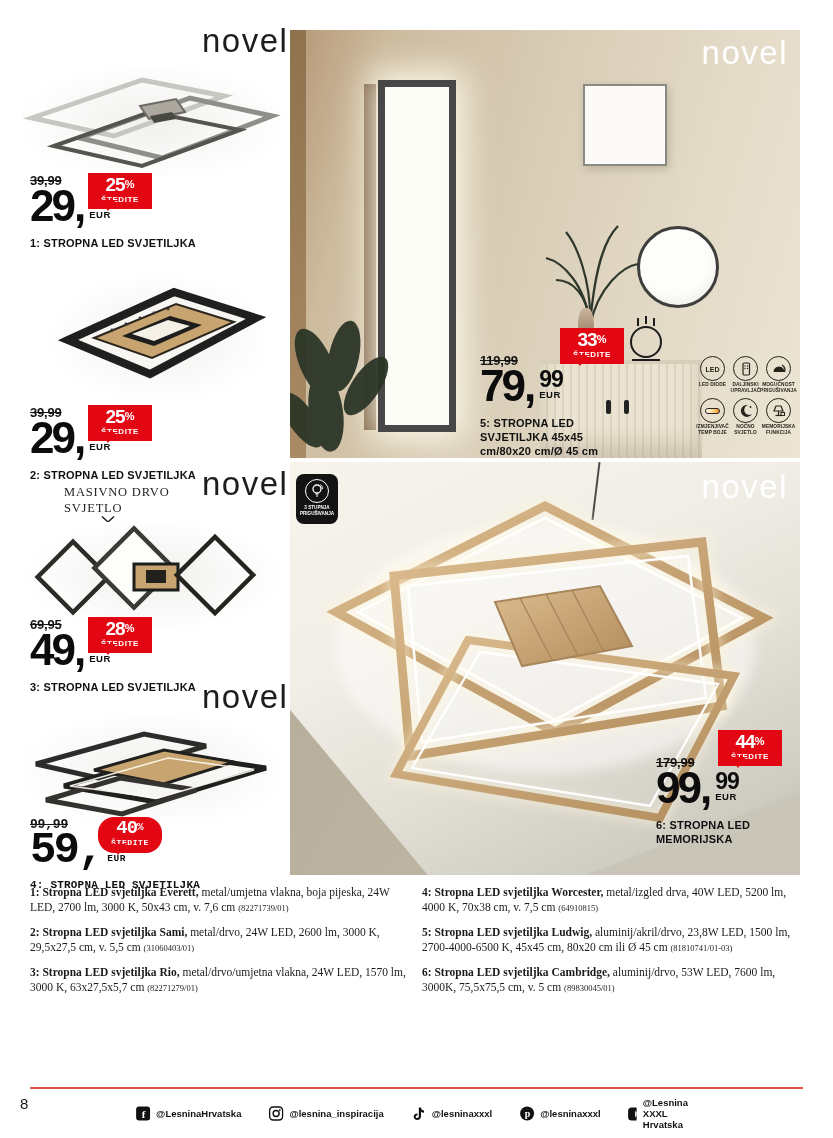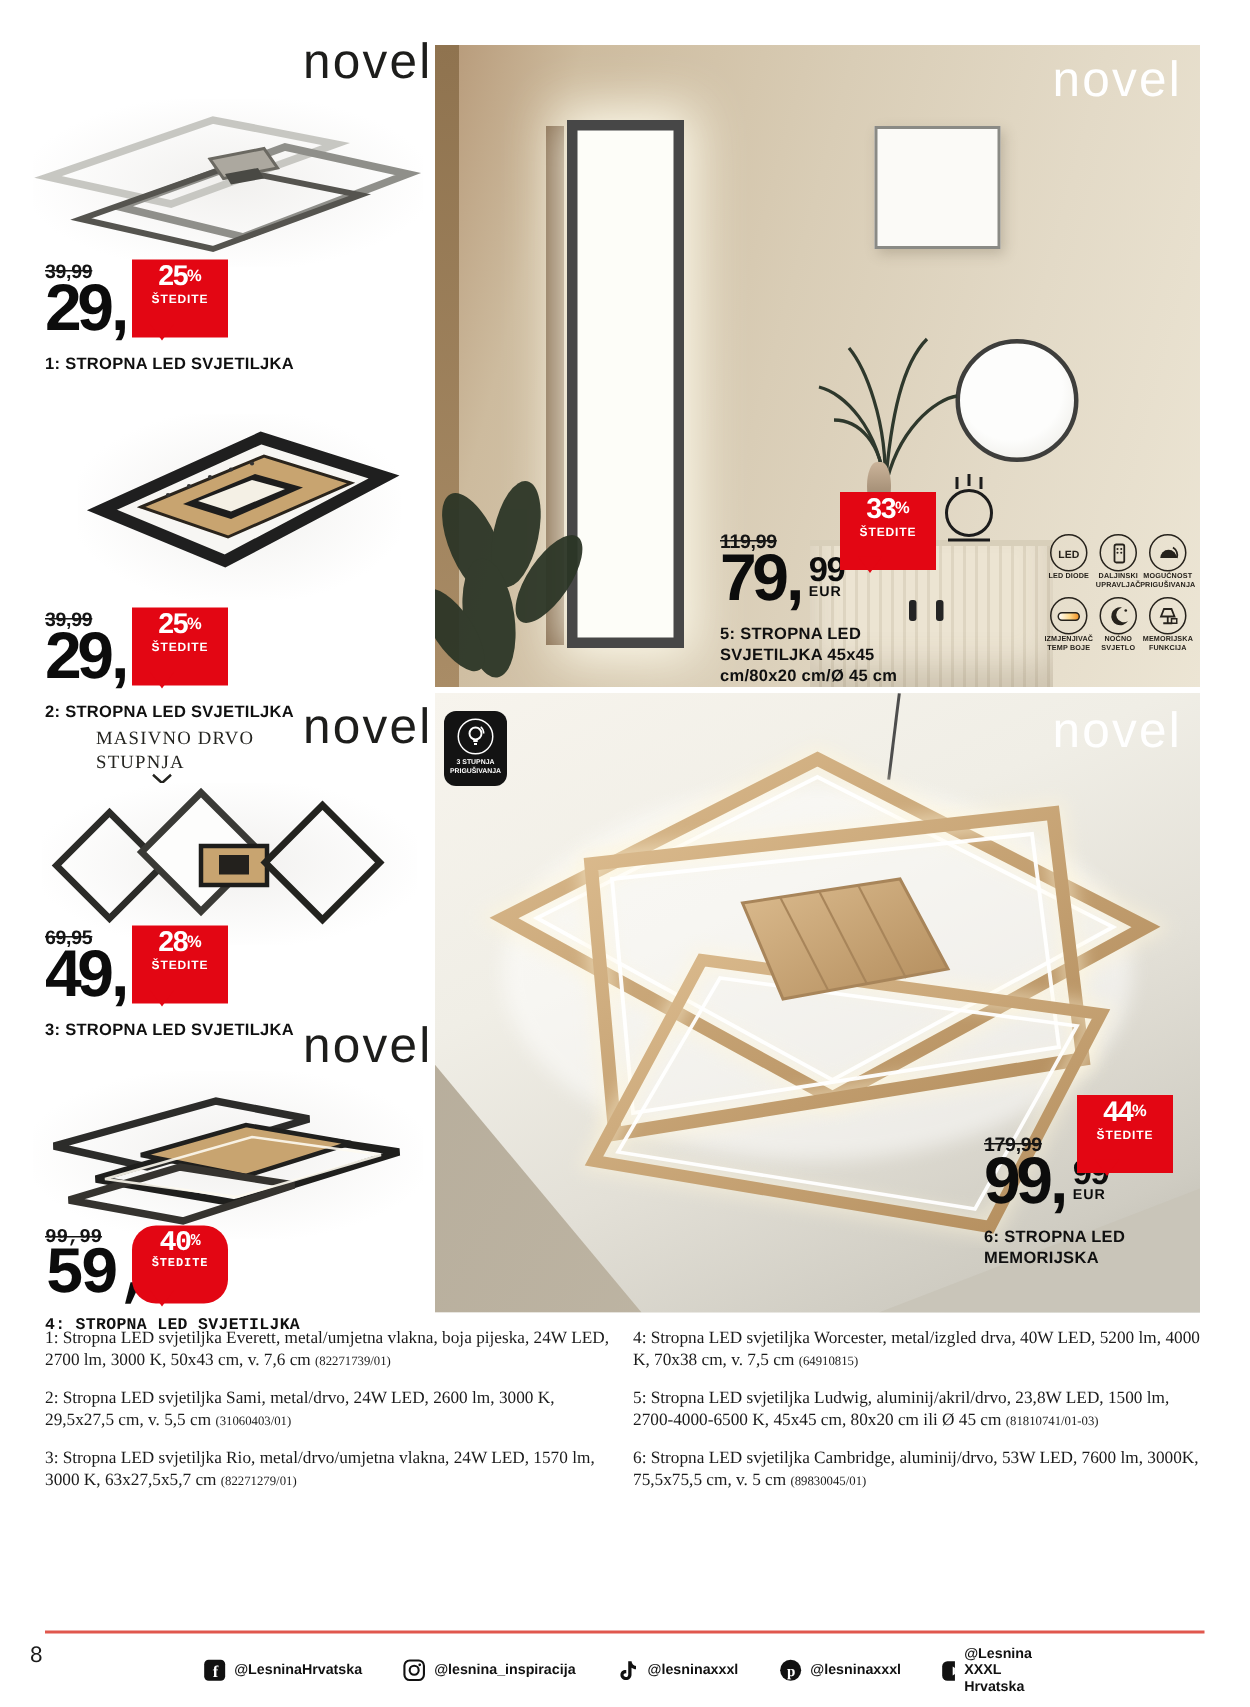--- a/index.html
+++ b/index.html
@@ -28,38 +28,38 @@
              text-decoration:line-through;letter-spacing:-0.2px;}
   .big-price{white-space:nowrap;line-height:38px;color:#0c0c0c;margin-top:-1px;}
   .bp-int{font-size:44px;font-weight:900;letter-spacing:-3px;}
   .bp-comma{font-size:44px;font-weight:900;margin-left:1px;}
   .bp-col{display:inline-flex;flex-direction:column;vertical-align:top;margin-left:3px;padding-top:2px;}
   .bp-dec{font-size:23px;font-weight:900;line-height:20px;letter-spacing:-1px;}
   .bp-cur{font-size:9.5px;font-weight:700;letter-spacing:0.6px;line-height:11px;}
   .price-label{font-size:11px;font-weight:800;line-height:1.25;margin-top:2px;letter-spacing:0.2px;color:#101010;}
 
   
-  .save-badge{position:absolute;width:64px;height:52px;background:#e30613;color:#fff;
+  .save-badge{position:absolute;width:64px;height:36px;background:#e30613;color:#fff;
               text-align:center;padding-top:2px;box-sizing:border-box;z-index:5;}
   .save-badge:after{content:"";position:absolute;left:12px;bottom:-10px;width:0;height:0;
               border:8px solid transparent;border-top:11px solid #e30613;}
   .sb-pct{font-size:19px;font-weight:900;letter-spacing:-1px;line-height:19px;}
   .sb-unit{font-size:11px;font-weight:900;vertical-align:3px;}
   .sb-save{display:block;font-size:8px;font-weight:800;letter-spacing:0.6px;line-height:9px;}
 
   
   .material{position:absolute;font-family:"Liberation Serif",serif;font-size:12.5px;
             letter-spacing:0.8px;line-height:1.3;color:#242420;}
   .chevron{position:absolute;}
 
   
   .desc-col{position:absolute;font-family:"Liberation Serif",serif;font-size:11.5px;
             line-height:1.34;color:#1b1b1b;}
   .desc{margin:0 0 9px 0;}
-  .desc-name{font-weight:400;}
+  .desc-name{font-weight:700;}
   .desc-sku{font-size:8.5px;}
 
   
   .icon-panel{position:absolute;left:406px;top:326px;display:grid;
               grid-template-columns:repeat(3,33px);row-gap:5px;}
   .feat{display:flex;flex-direction:column;align-items:center;width:33px;}
   .feat-circle{width:25px;height:25px;border-radius:50%;border:1.6px solid #26221c;
                display:flex;align-items:center;justify-content:center;box-sizing:border-box;}
   .feat-label{font-size:4.8px;font-weight:800;color:#26221c;text-align:center;line-height:1.15;
               margin-top:1px;letter-spacing:0.1px;}
@@ -165,21 +165,21 @@
         </span></div>
     <div class="price-label">2: STROPNA LED SVJETILJKA</div>
     <div class="save-badge" style="left:58px;top:-1px;">
       <span class="sb-pct">25</span><span class="sb-unit">%</span>
       <span class="sb-save">ŠTEDITE</span>
     </div>
   </div>
 
   <div class="material" style="left:64px;top:484px;">
     <div>MASIVNO DRVO</div>
-    <div>STUPNJA</div>
+    <div>SVJETLO</div>
   </div>
   <svg class="chevron" style="left:100px;top:515px;" width="16" height="9">
     <polyline points="2,1.5 8,7 14,1.5" fill="none" stroke="#242420" stroke-width="1.6"></polyline>
   </svg>
 
   <div class="shot" style="left:28px;top:522px;width:250px;height:108px;">
     <svg width="250" height="108" viewBox="0 0 250 108">
       <rect x="20" y="30" width="50" height="50" transform="rotate(-45 45 55)" fill="none" stroke="#2b2b28" stroke-width="4.5"></rect>
       <rect x="78" y="18" width="56" height="56" transform="rotate(-45 106 46)" fill="#fdfdfc" stroke="#3a3a36" stroke-width="4.5"></rect>
       <rect x="106" y="42" width="44" height="26" fill="#c8a470" stroke="#1d1d1b" stroke-width="3"></rect>
@@ -213,21 +213,21 @@
     </svg>
   </div>
 
   <div class="price-block" style="left:30px;top:818px;font-family:Liberation Mono, monospace;">
     <span class="old-price">99,99</span>
     <div class="big-price"><span class="bp-int">59</span><span class="bp-comma">,</span><span class="bp-col">
           <span class="bp-dec">99</span>
           <span class="bp-cur">EUR</span>
         </span></div>
     <div class="price-label">4: STROPNA LED SVJETILJKA</div>
-    <div class="save-badge" style="left:58px;top:-1px;border-radius:16px;">
+    <div class="save-badge" style="left:68px;top:-1px;border-radius:16px;">
       <span class="sb-pct">40</span><span class="sb-unit">%</span>
       <span class="sb-save">ŠTEDITE</span>
     </div>
   </div>
 
   <div class="photo top-photo">
     <div class="wall-strip"></div>
     <div class="led-wood"></div>
     <div class="led-panel"></div>
     <div class="square-mirror"></div>

